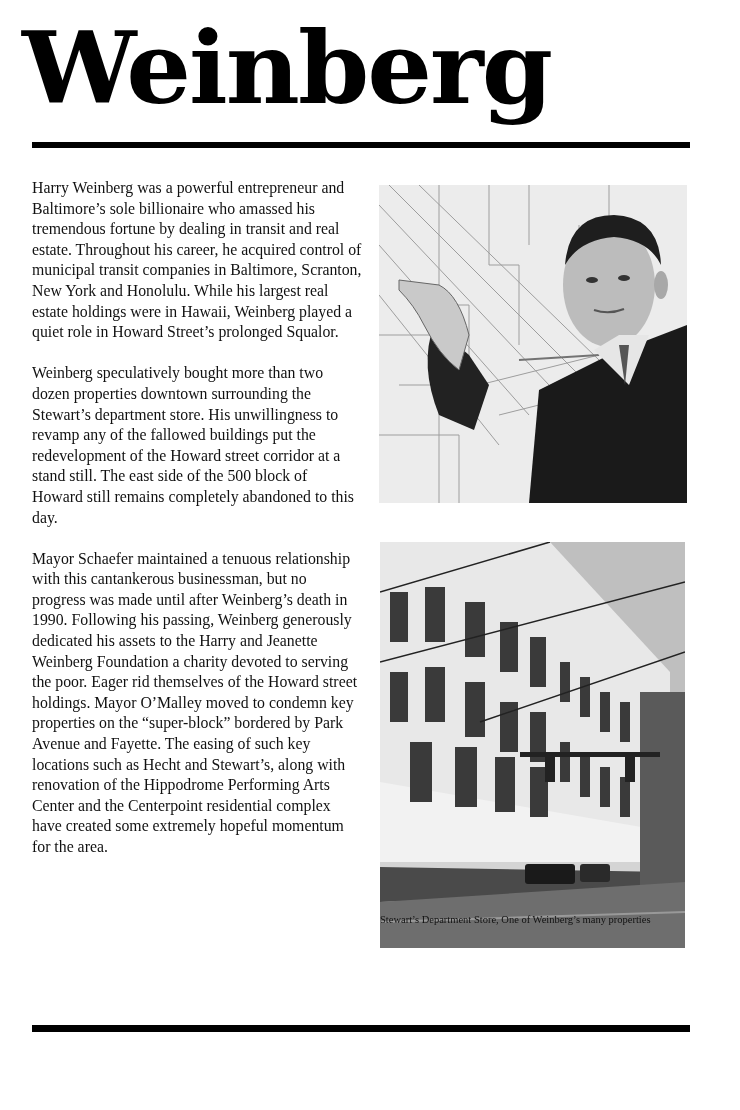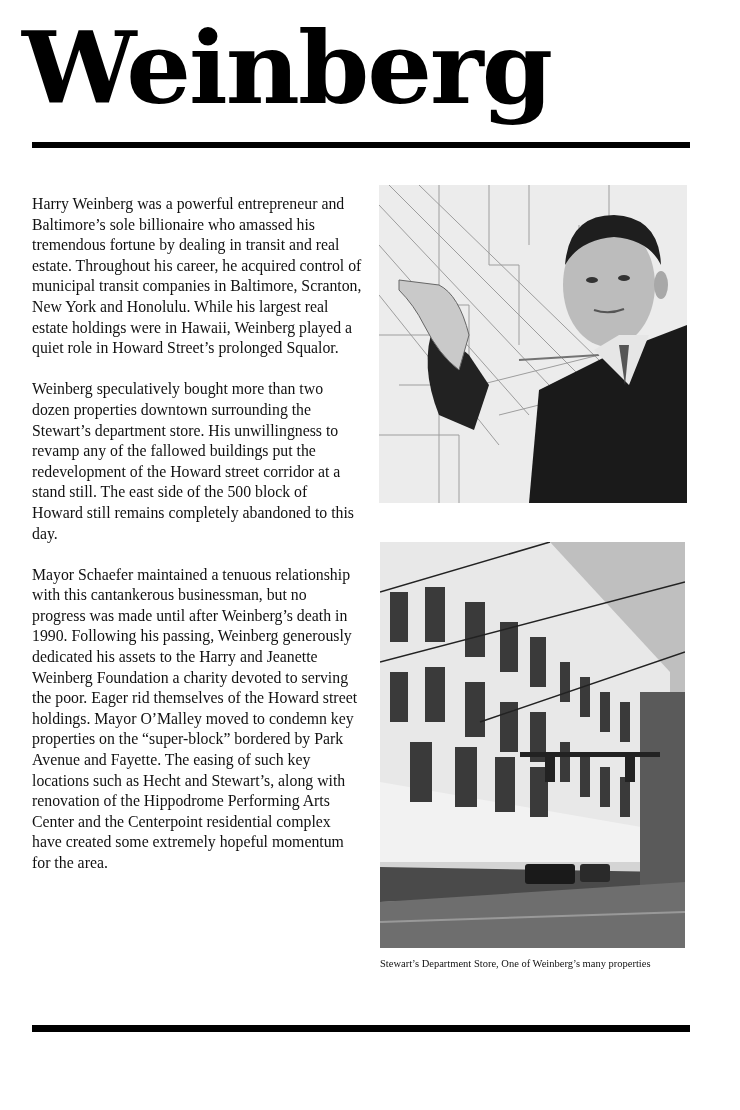--- a/index.html
+++ b/index.html
@@ -1,27 +1,27 @@
 <!DOCTYPE html>
 <html><head>
   <meta charset="utf-8">
   <style>
     html, body { margin:0; padding:0; background:#ffffff; }
     body { width:740px; height:1110px; position:relative; overflow:hidden; font-family:"Liberation Serif","DejaVu Serif",serif; color:#111; }
     .title { position:absolute; left:22px; top:18px; font-family:"DejaVu Serif","Liberation Serif",serif; font-weight:bold; font-size:100px; line-height:1; letter-spacing:-2px; color:#000; transform:scaleX(1.02); transform-origin:left top; }
     .rule { position:absolute; left:32px; width:658px; background:#000; }
     .rule.top { top:142px; height:6px; }
     .rule.bottom { top:1025px; height:7px; }
-    .body-col { position:absolute; left:32px; top:194px; width:330px; font-size:15.8px; line-height:20.6px; color:#111; }
+    .body-col { position:absolute; left:32px; top:178px; width:330px; font-size:15.8px; line-height:20.6px; color:#111; }
     .body-col p { margin:0 0 20.6px 0; }
     .photo { position:absolute; overflow:hidden; background:#bdbdbd; }
     .photo svg { display:block; width:100%; height:100%; }
     .photo.portrait { left:379px; top:185px; width:308px; height:318px; }
     .photo.building { left:380px; top:542px; width:305px; height:406px; }
-    .caption { position:absolute; left:380px; top:958px; width:320px; font-size:10.5px; color:#111; white-space:nowrap; }
+    .caption { position:absolute; left:380px; top:914px; width:320px; font-size:10.5px; color:#111; white-space:nowrap; }
   </style>
 </head>
 <body>
 
 <div class="title">Weinberg</div>
 <div class="rule top"></div>
 
 <div class="body-col">
   <p>Harry Weinberg was a powerful entrepreneur and Baltimore’s sole billionaire who amassed his tremendous fortune by dealing in transit and real estate. Throughout his career, he acquired control of municipal transit companies in Baltimore, Scranton, New York and Honolulu. While his largest real estate holdings were in Hawaii, Weinberg played a quiet role in Howard Street’s prolonged Squalor.</p>
   <p>Weinberg speculatively bought more than two dozen properties downtown surrounding the Stewart’s department store. His unwillingness to revamp any of the fallowed buildings put the redevelopment of the Howard street corridor at a stand still. The east side of the 500 block of Howard still remains completely abandoned to this day.</p>

